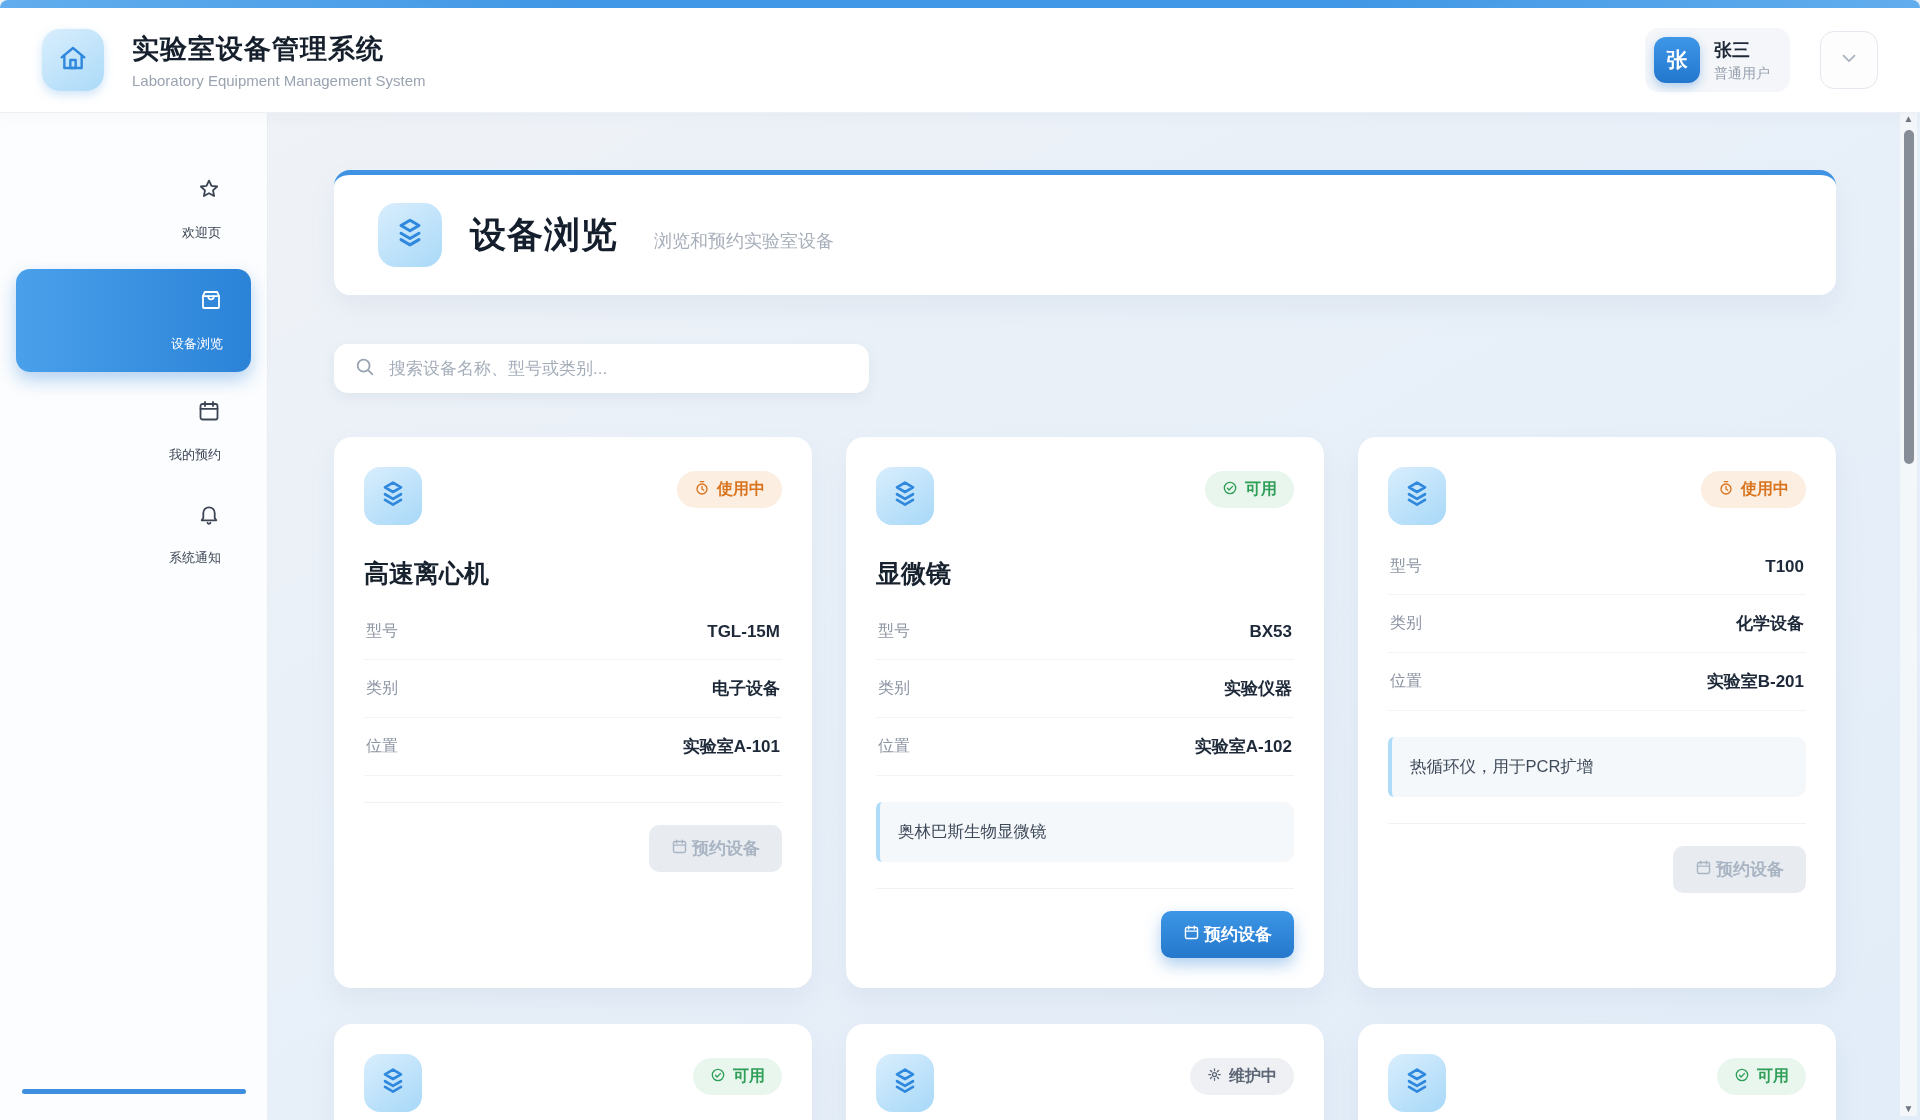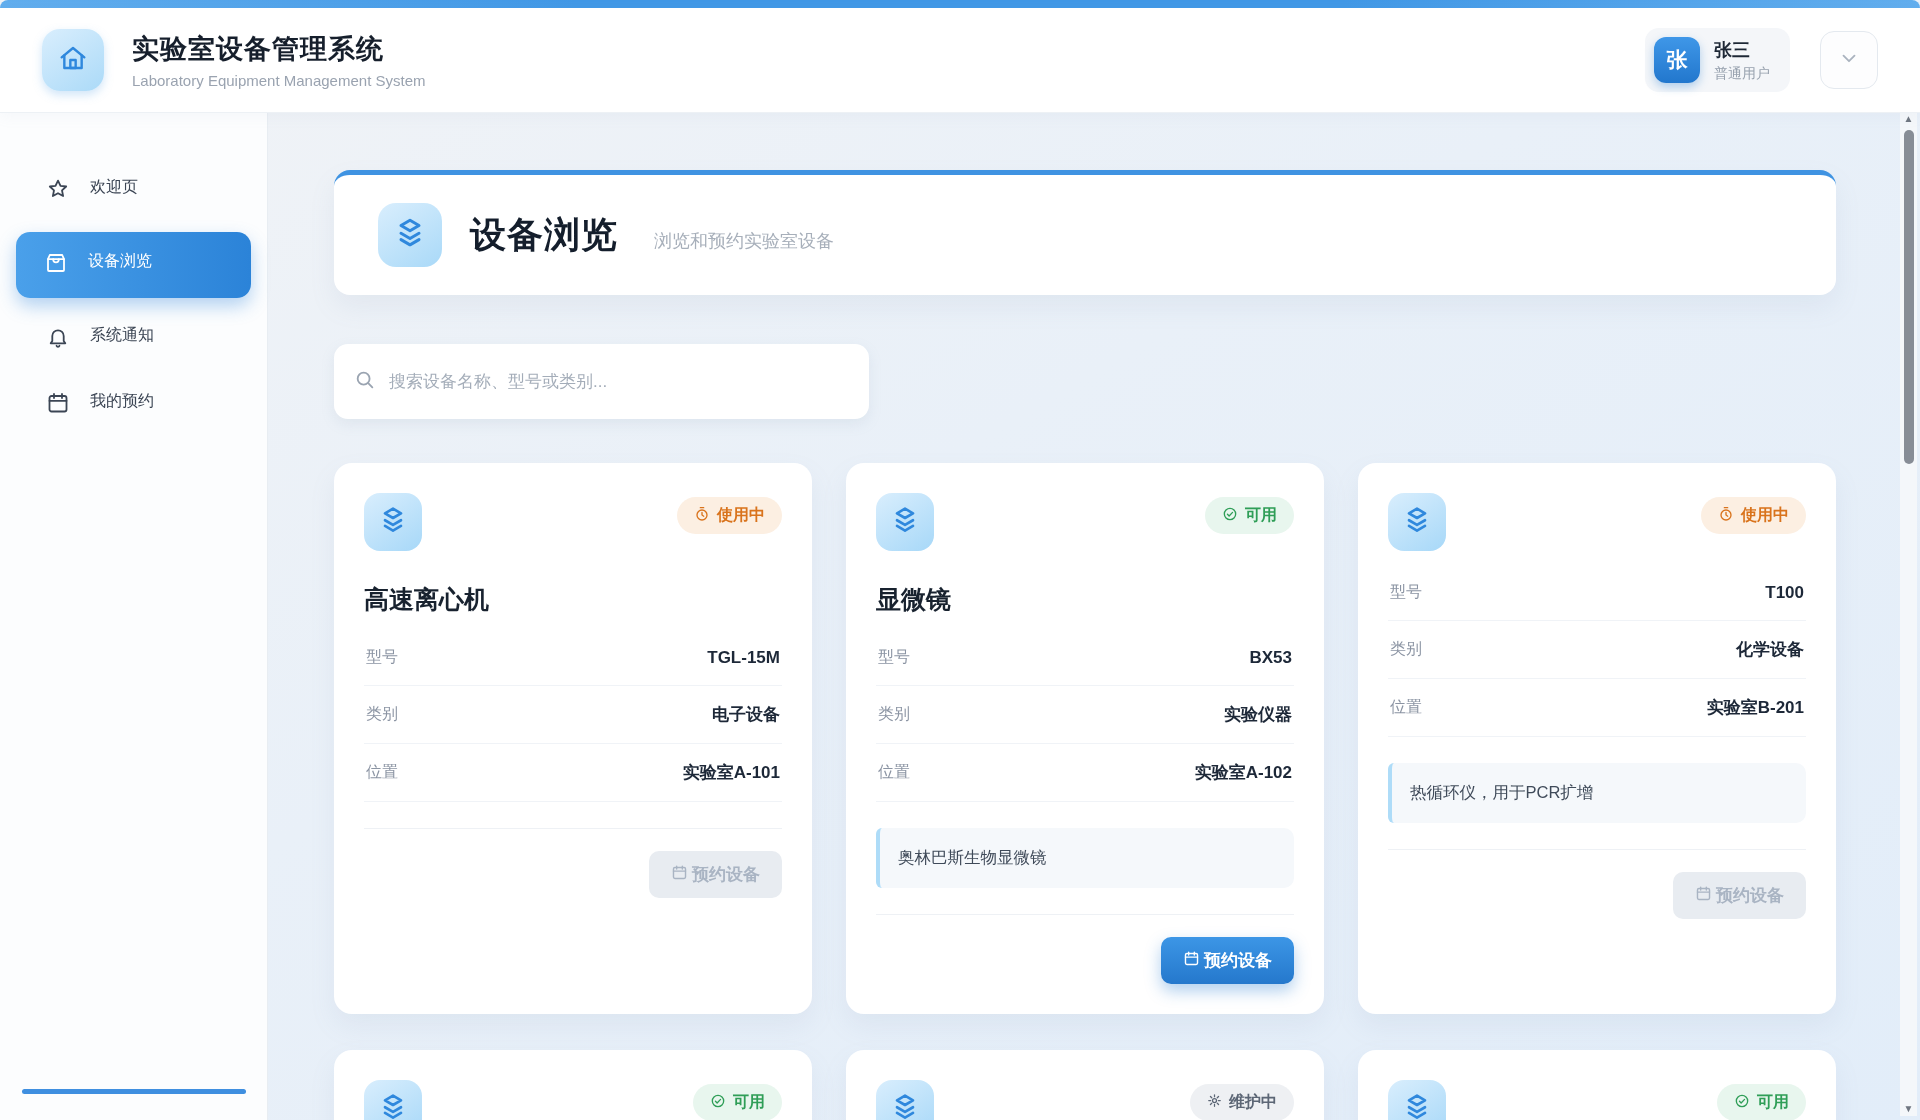--- a/index.html
+++ b/index.html
@@ -44,22 +44,22 @@
 
   
   .body-row { display:flex; height:1008px; }
 
   
   .sidebar {
     width:268px; background:#fcfdfe; border-right:1px solid #e8edf2;
     padding-top:42px; position:relative; flex-shrink:0;
   }
   .nav-item {
-    display:flex; align-items:flex-start; gap:20px; margin:8px 20px; padding:15px 26px;
-    border-radius:14px; font-size:16px; color:#3b4554; cursor:pointer;
+    display:flex; align-items:flex-end; gap:20px; margin:8px 20px; padding:15px 26px;
+    border-radius:14px; font-size:13px; color:#3b4554; cursor:pointer;flex-direction:column;
   }
   .nav-item svg { flex-shrink:0; }
   .nav-item.active {
     background:linear-gradient(90deg,#4aa0ea,#2b83d8); color:#ffffff;
     margin:12px 16px; padding:19px 28px; box-shadow:0 8px 18px rgba(59,140,220,.38);
   }
   .sidebar-indicator {
     position:absolute; left:22px; bottom:26px; width:224px; height:5px;
     border-radius:3px; background:#3f8fe0;
   }
@@ -74,21 +74,21 @@
   }
   .page-icon-box {
     width:64px; height:64px; border-radius:18px;
     background:linear-gradient(145deg,#d9eefd,#a9d9f8);
     display:grid; place-items:center;
   }
   .page-title { font-size:36px; font-weight:800; color:#141e2c; letter-spacing:1px; }
   .page-subtitle { font-size:18px; color:#a7afba; margin-left:8px; padding-top:12px; }
 
   .search-bar {
-    margin-top:49px; width:535px; height:75px; background:#ffffff; border-radius:14px;
+    margin-top:49px; width:535px; height:49px; background:#ffffff; border-radius:14px;
     box-shadow:0 5px 14px rgba(130,152,178,.13); display:flex; align-items:center;
     padding:0 20px; gap:13px;
   }
   .search-bar input {
     flex:1; border:none; outline:none; background:transparent;
     font-size:17px; color:#333f4e; font-family:inherit;
   }
   .search-bar input::placeholder { color:#a4adb9; }
 
   
@@ -196,33 +196,33 @@
         </div>
         <div class="nav-item active">
           <span><svg width="24" height="24" viewBox="0 0 24 24" fill="none" stroke="currentColor" stroke-width="1.8" stroke-linecap="round" stroke-linejoin="round">
               <path d="M4 8.2h16V19a1 1 0 0 1-1 1H5a1 1 0 0 1-1-1z"></path>
               <path d="M4 8.2L5.8 4h12.4L20 8.2"></path>
               <path d="M9.2 8.2c0 2 1.2 3.1 2.8 3.1s2.8-1.1 2.8-3.1"></path>
             </svg></span>
           <span>设备浏览</span>
         </div>
         <div class="nav-item">
+          <span><svg width="24" height="24" viewBox="0 0 24 24" fill="none" stroke="currentColor" stroke-width="1.8" stroke-linecap="round">
+              <rect x="3.5" y="5" width="17" height="15.5" rx="2"></rect>
+              <path d="M3.5 9.8h17M8 3v4M16 3v4"></path>
+            </svg></span>
+          <span>我的预约</span>
+        </div>
+        <div class="nav-item">
           <span><svg width="24" height="24" viewBox="0 0 24 24" fill="none" stroke="currentColor" stroke-width="1.8" stroke-linecap="round" stroke-linejoin="round">
               <path d="M6.3 16v-5a5.7 5.7 0 0 1 11.4 0v5l1.6 2.3H4.7z"></path>
               <path d="M10.5 20.8a1.6 1.6 0 0 0 3 0"></path>
             </svg></span>
           <span>系统通知</span>
         </div>
-        <div class="nav-item">
-          <span><svg width="24" height="24" viewBox="0 0 24 24" fill="none" stroke="currentColor" stroke-width="1.8" stroke-linecap="round">
-              <rect x="3.5" y="5" width="17" height="15.5" rx="2"></rect>
-              <path d="M3.5 9.8h17M8 3v4M16 3v4"></path>
-            </svg></span>
-          <span>我的预约</span>
-        </div>
       </div>
     <div class="sidebar-indicator"></div>
   </nav>
 
   <main class="main">
     <section class="page-card">
       <div class="page-icon-box">
         <span>
           <svg width="36" height="36" viewBox="0 0 24 24" fill="none" stroke="#2f88dd" stroke-width="2" stroke-linecap="round" stroke-linejoin="round">
             <path d="M12 3.5l6 3.5-6 3.5-6-3.5z"></path>

